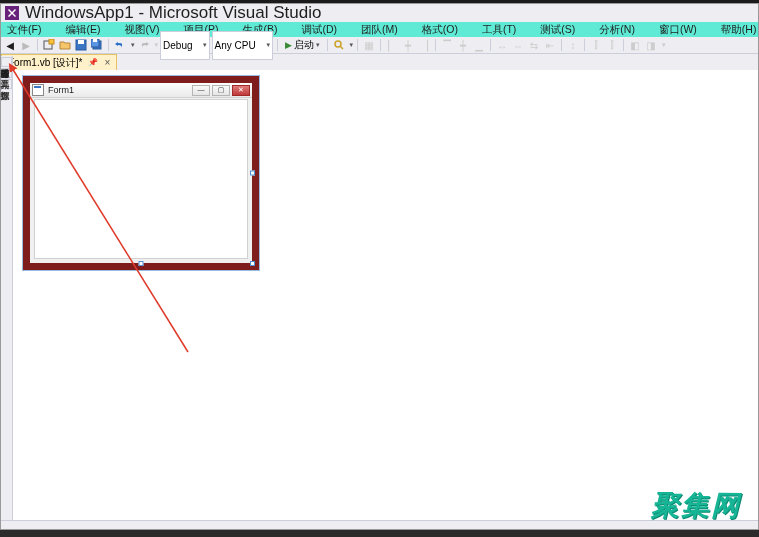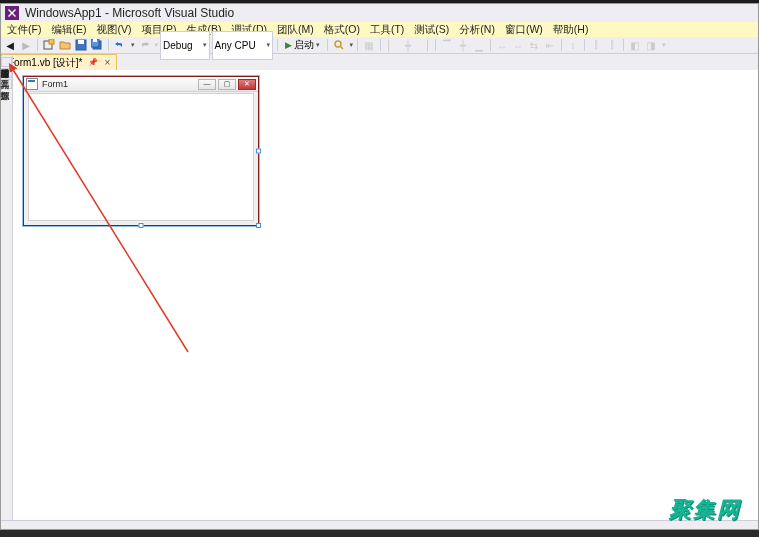--- a/index.html
+++ b/index.html
@@ -38,30 +38,30 @@
     padding: 0 4px;
   }
   .vs-icon {
     width: 14px; height: 14px;
     background: #68217a;
     display: flex; align-items: center; justify-content: center;
     color: #fff; font-weight: bold;
     font-size: 9px;
     margin-right: 6px;
   }
-  .title-text { color: #1e1e1e; font-size: 12px; }
+  .title-text { color: #1e1e1e; font-size: 17px; }
 
   
   .menubar {
     display: flex;
     align-items: center;
     height: 15px;
     padding: 0 4px;
-    gap: 6px;
-    background: #fef9c3;
+    gap: 20px;
+    background: #5eead4;
   }
   .menu-item {
     font-size: 10.5px;
     color: #1e1e1e;
     padding: 0 2px;
     cursor: default;
     white-space: nowrap;
   }
 
   
@@ -159,23 +159,23 @@
     width: 11px;
     box-sizing: border-box;
   }
 
   
   .design-form {
     position: absolute;
     left: 10px;
     top: 6px;
     width: 236px;
-    height: 150px;
+    height: 194px;
     background: #f0f0f0;
-    border: 1px solid #7f1d1d;
+    border: 7px solid #7f1d1d;
     box-shadow: 0 0 0 1px #98bde2;
     box-sizing: border-box;
   }
   .form-title {
     height: 14px;
     background: linear-gradient(#fdfdfd, #eaeaea);
     border-bottom: 1px solid #d1d1d1;
     display: flex;
     align-items: center;
     padding: 0 2px;
@@ -231,21 +231,21 @@
     left: 0; top: 0;
     width: 759px; height: 537px;
     pointer-events: none;
   }
 
   
   .watermark {
     position: absolute;
     right: 18px;
     bottom: 12px;
-    font-size: 22px;
+    font-size: 28px;
     font-weight: 900;
     font-style: italic;
     color: #16b596;
     letter-spacing: 2px;
     text-shadow: 1px 1px 0 #0e8a72;
   }
 
   .bottom-strip {
     position: absolute;
     left: 0; right: 0; bottom: 0; height: 8px;

